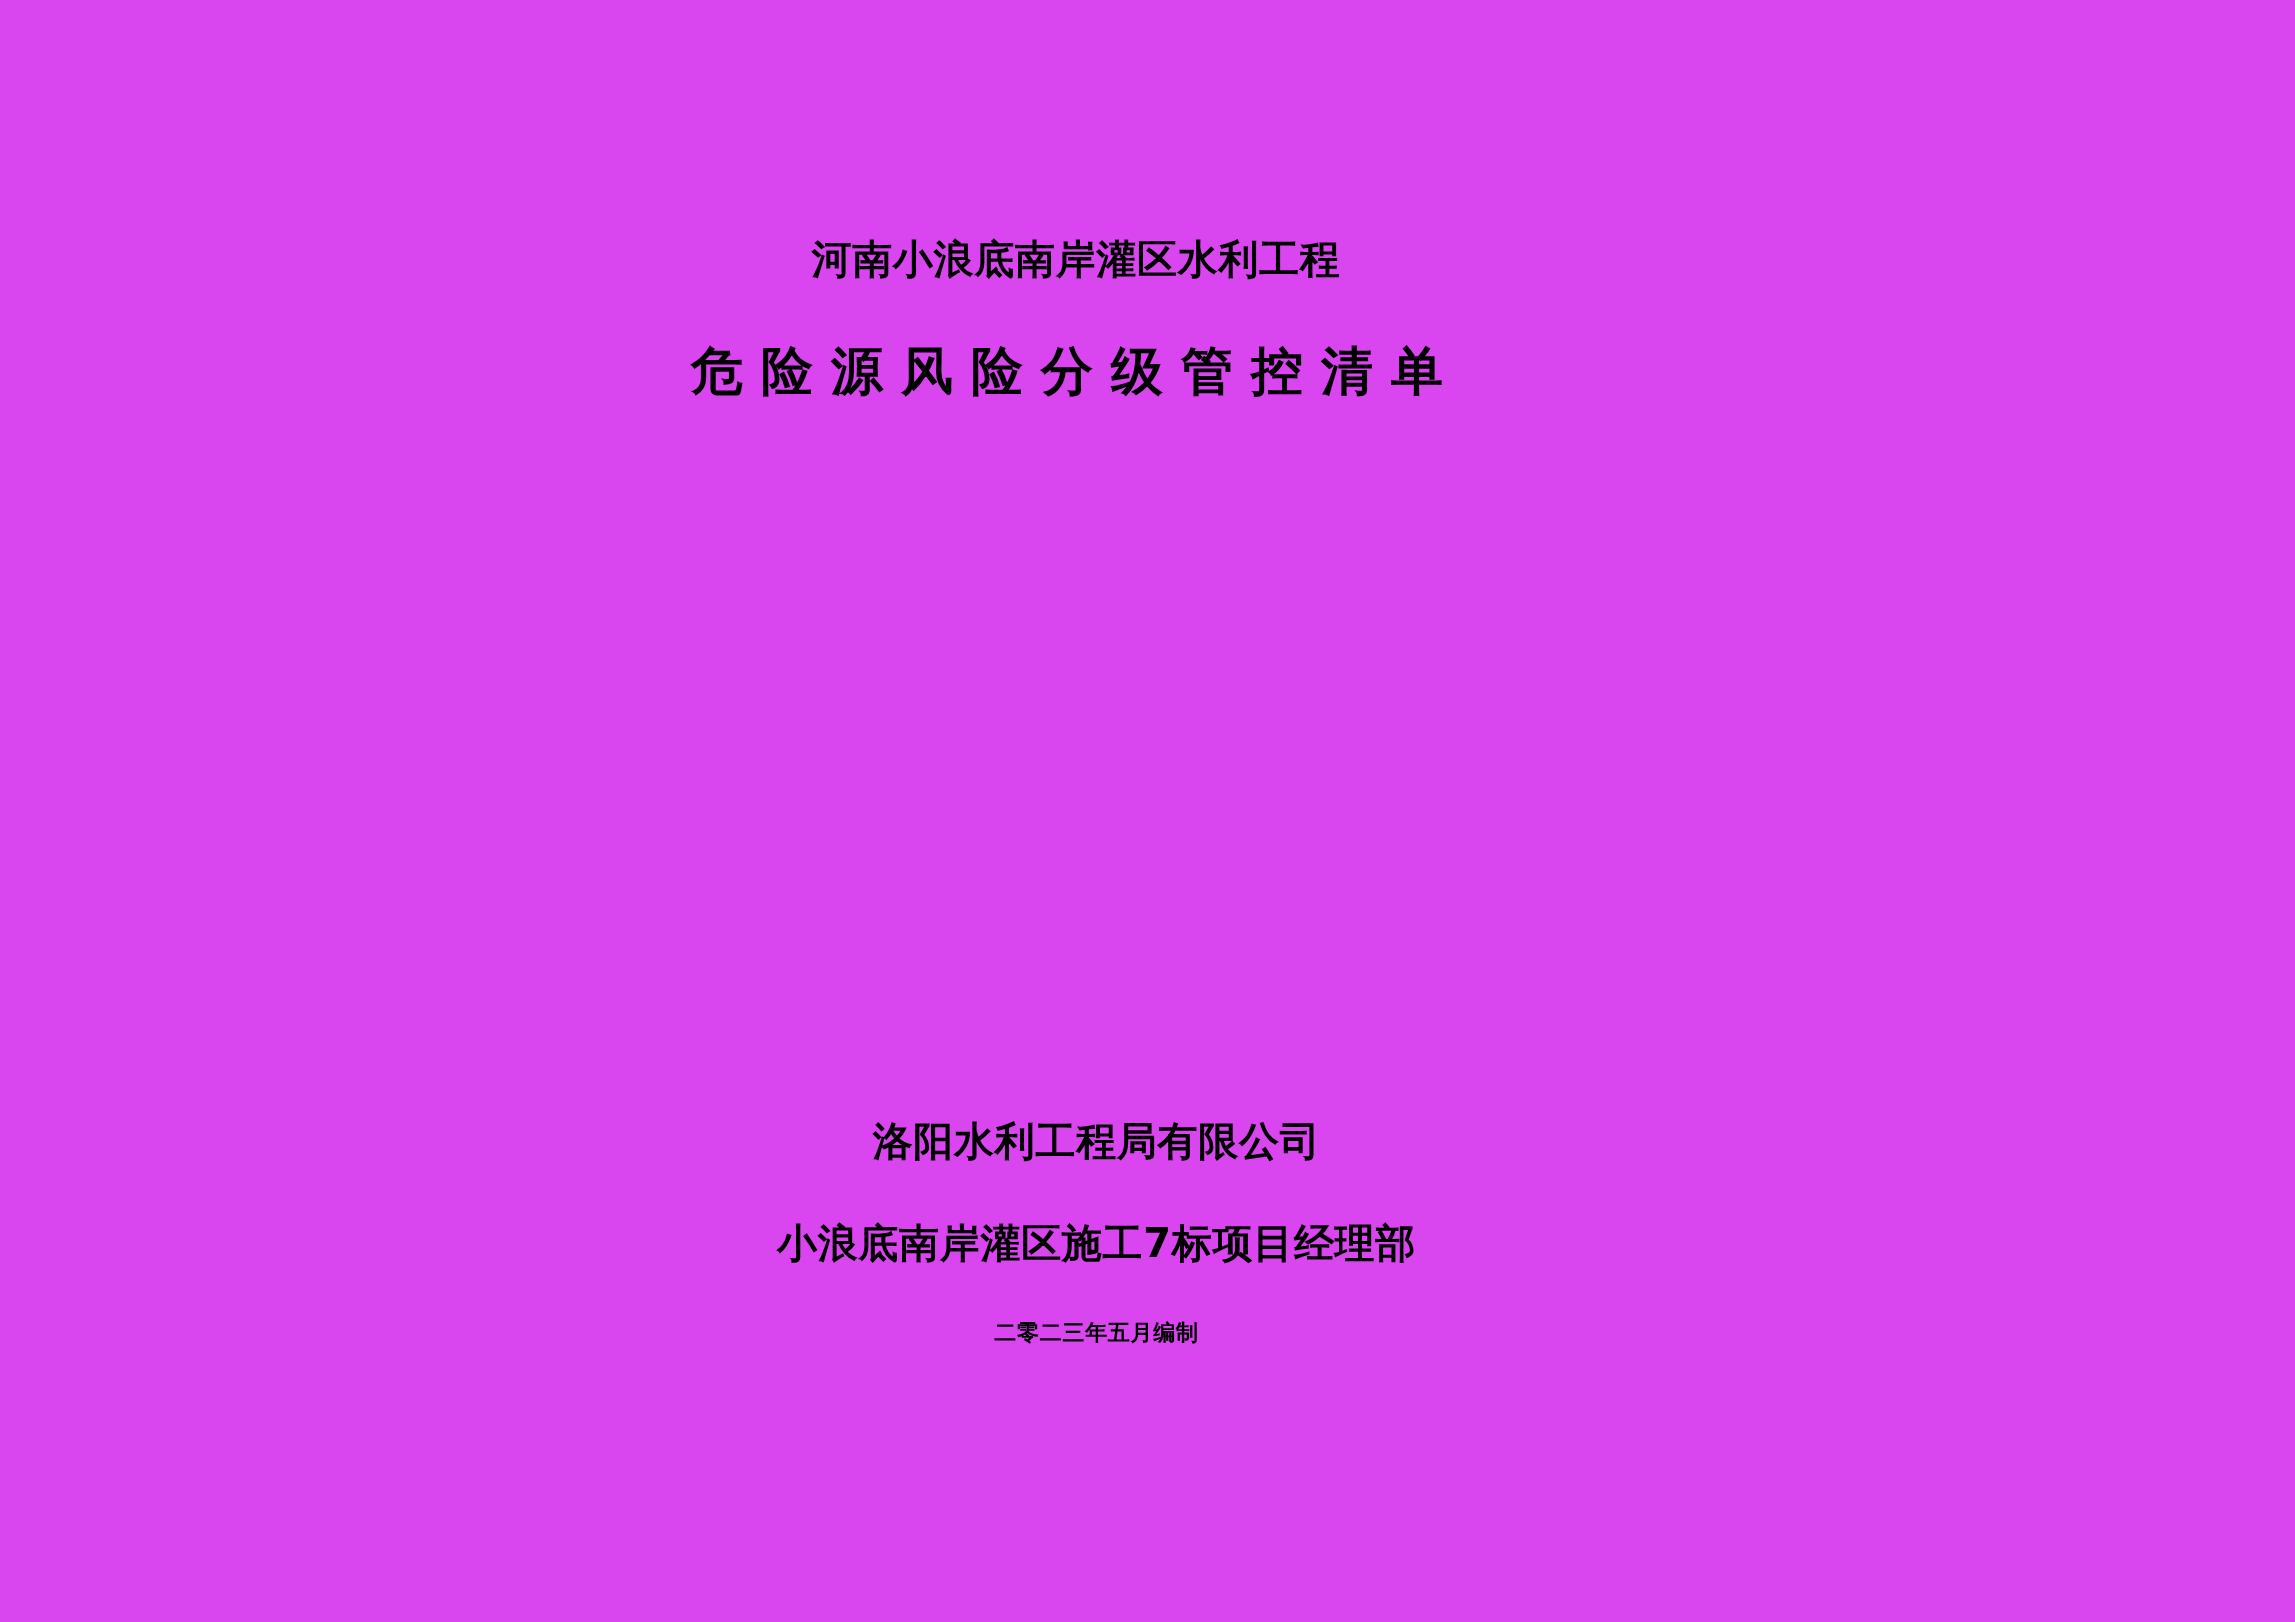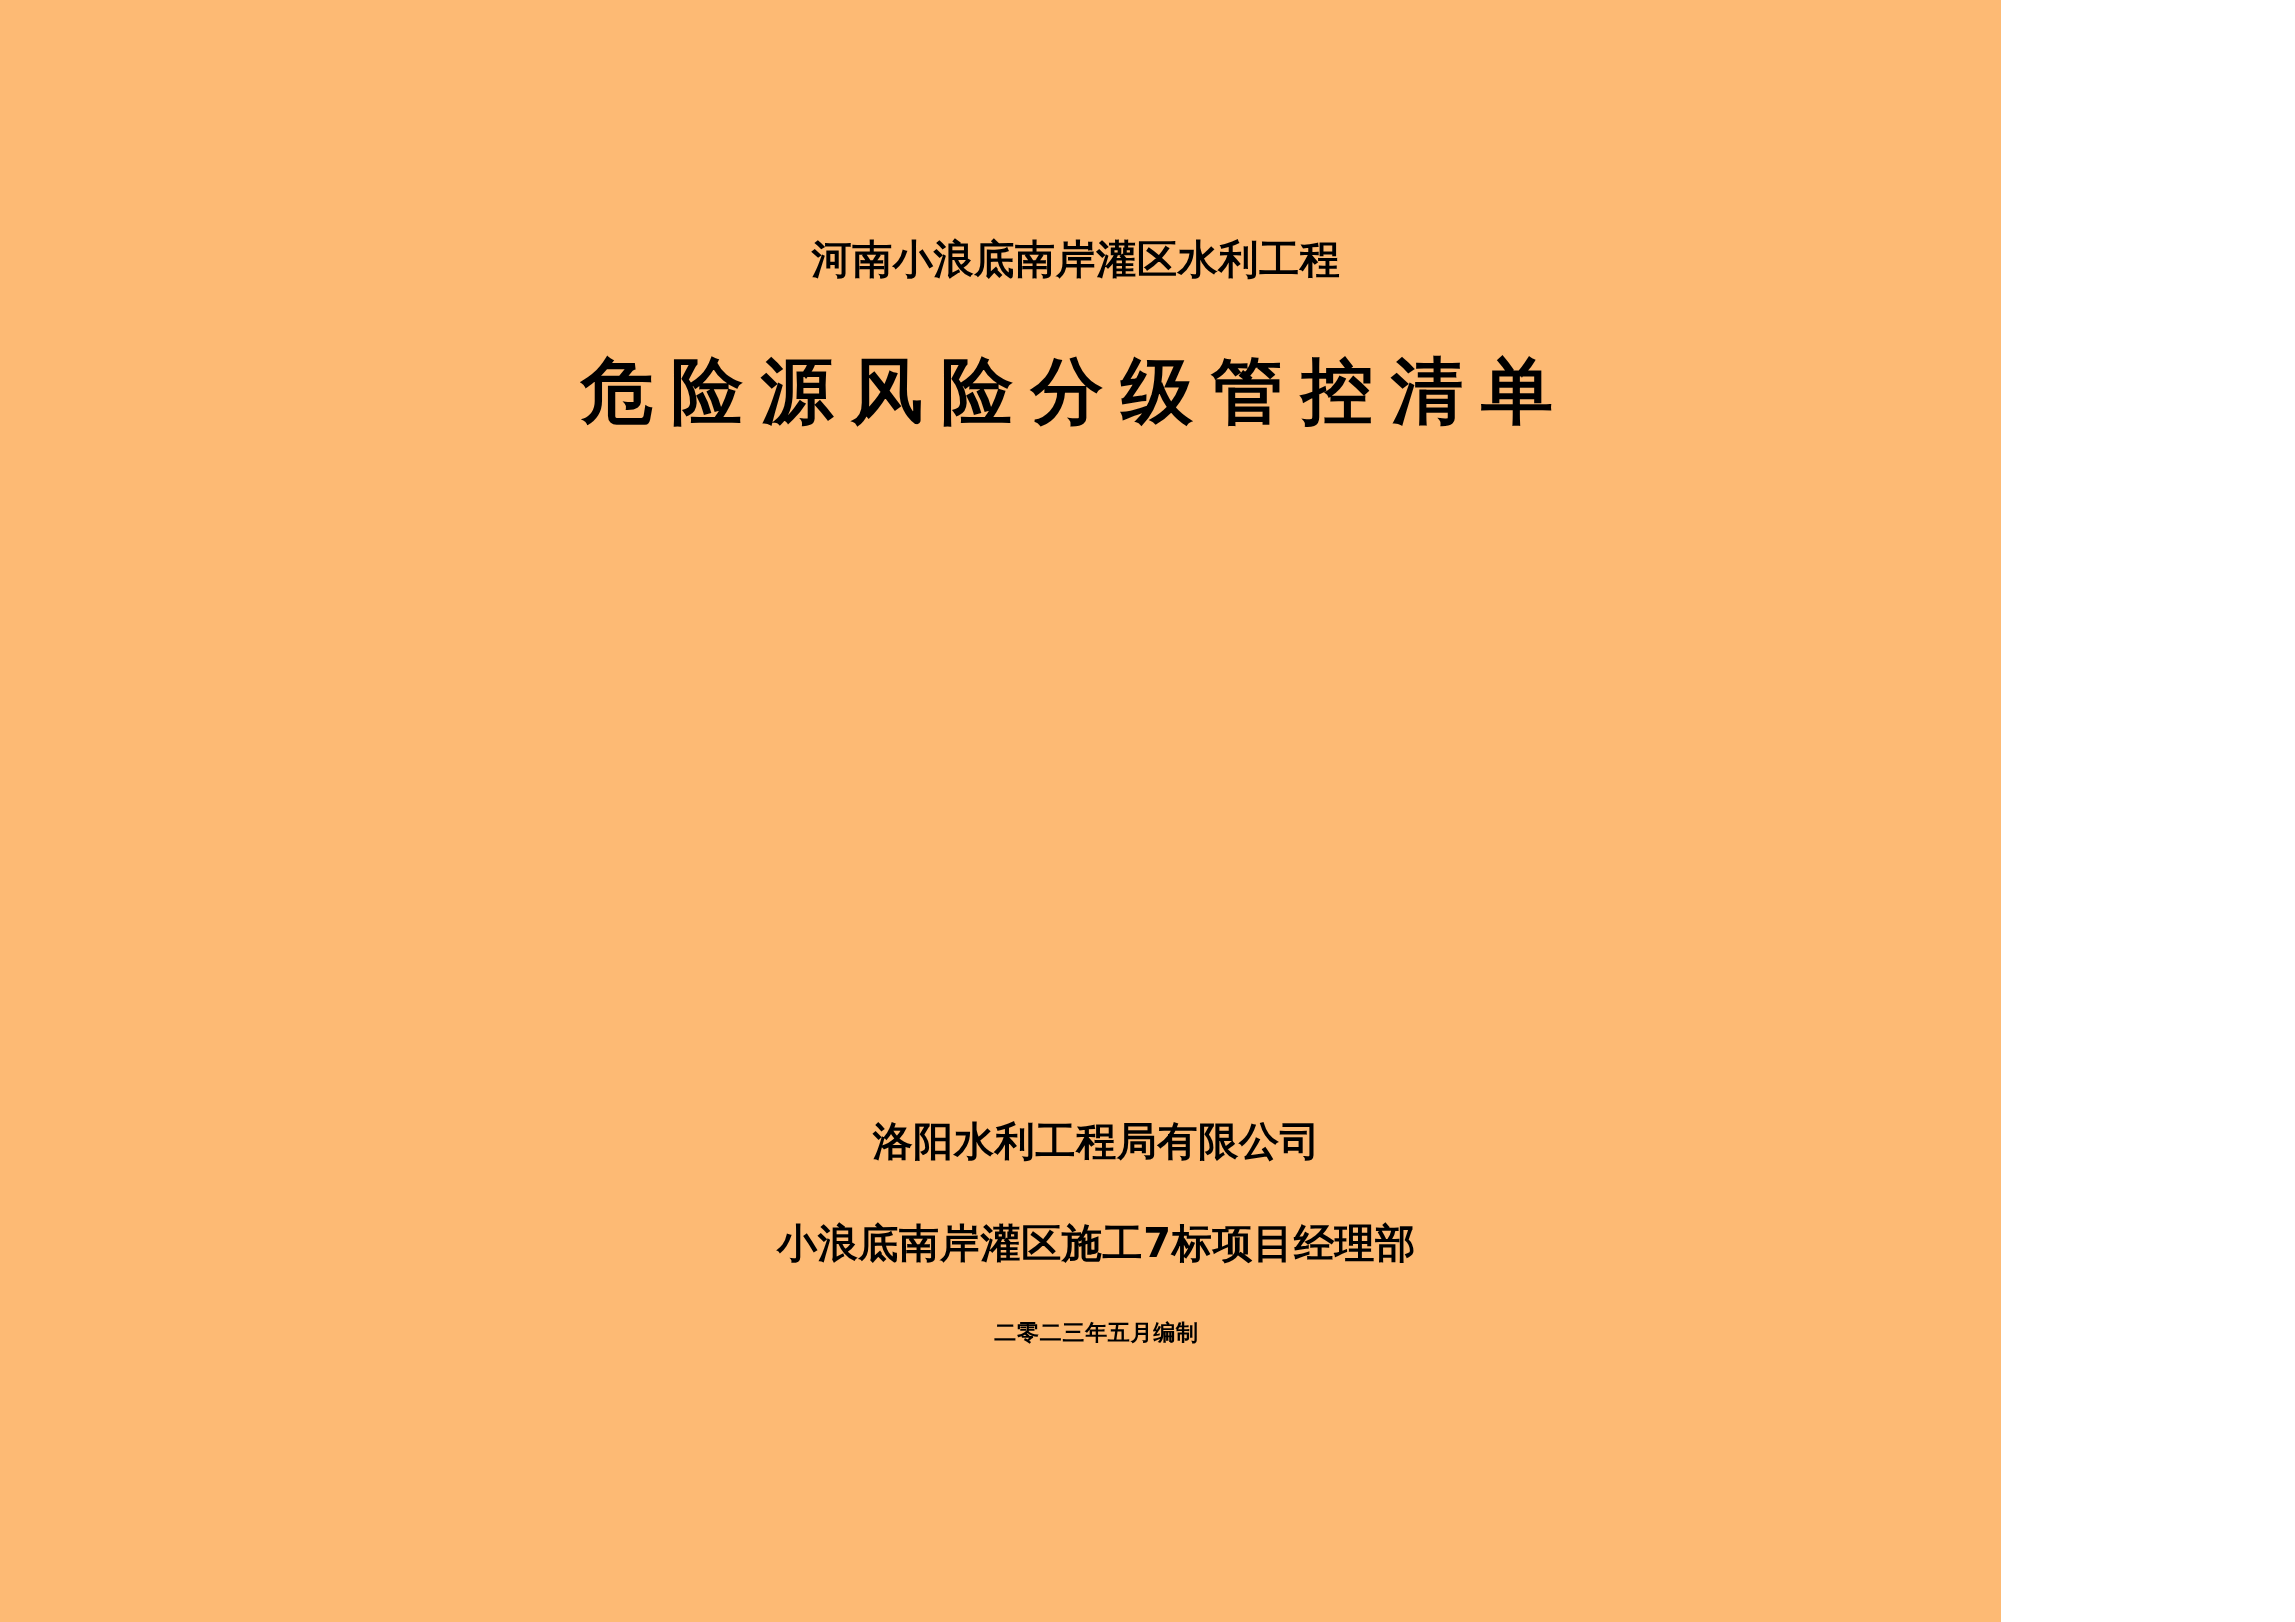--- a/index.html
+++ b/index.html
@@ -10,23 +10,23 @@
   body {
     width: 2295px;
     height: 1623px;
     font-family: "Liberation Serif", "DejaVu Serif", serif;
     color: #000000;
     overflow: hidden;
   }
 
   .page {
     position: relative;
-    width: 2001px;
+    width: 2295px;
     height: 1623px;
-    background: #fdba74;
+    background: #d946ef;
     box-sizing: border-box;
   }
 
   .content {
     position: absolute;
     left: 0;
     top: 0;
     width: 2295px;
     height: 1623px;
   }
@@ -41,27 +41,27 @@
     font-family: "DejaVu Serif", "Liberation Serif", serif;
     font-weight: 700;
     font-size: 40px;
     letter-spacing: 0.7px;
     line-height: 1.2;
     white-space: nowrap;
   }
 
   .main-title {
     position: absolute;
-    top: 348px;
+    top: 340px;
     left: 0;
     width: 2152px;
     text-align: center;
     font-family: "DejaVu Serif", "Liberation Serif", serif;
     font-weight: 700;
-    font-size: 72px;
+    font-size: 52px;
     letter-spacing: 18px;
     line-height: 1.2;
     white-space: nowrap;
   }
 
   
   .org-line {
     position: absolute;
     left: 0;
     width: 2193px;

